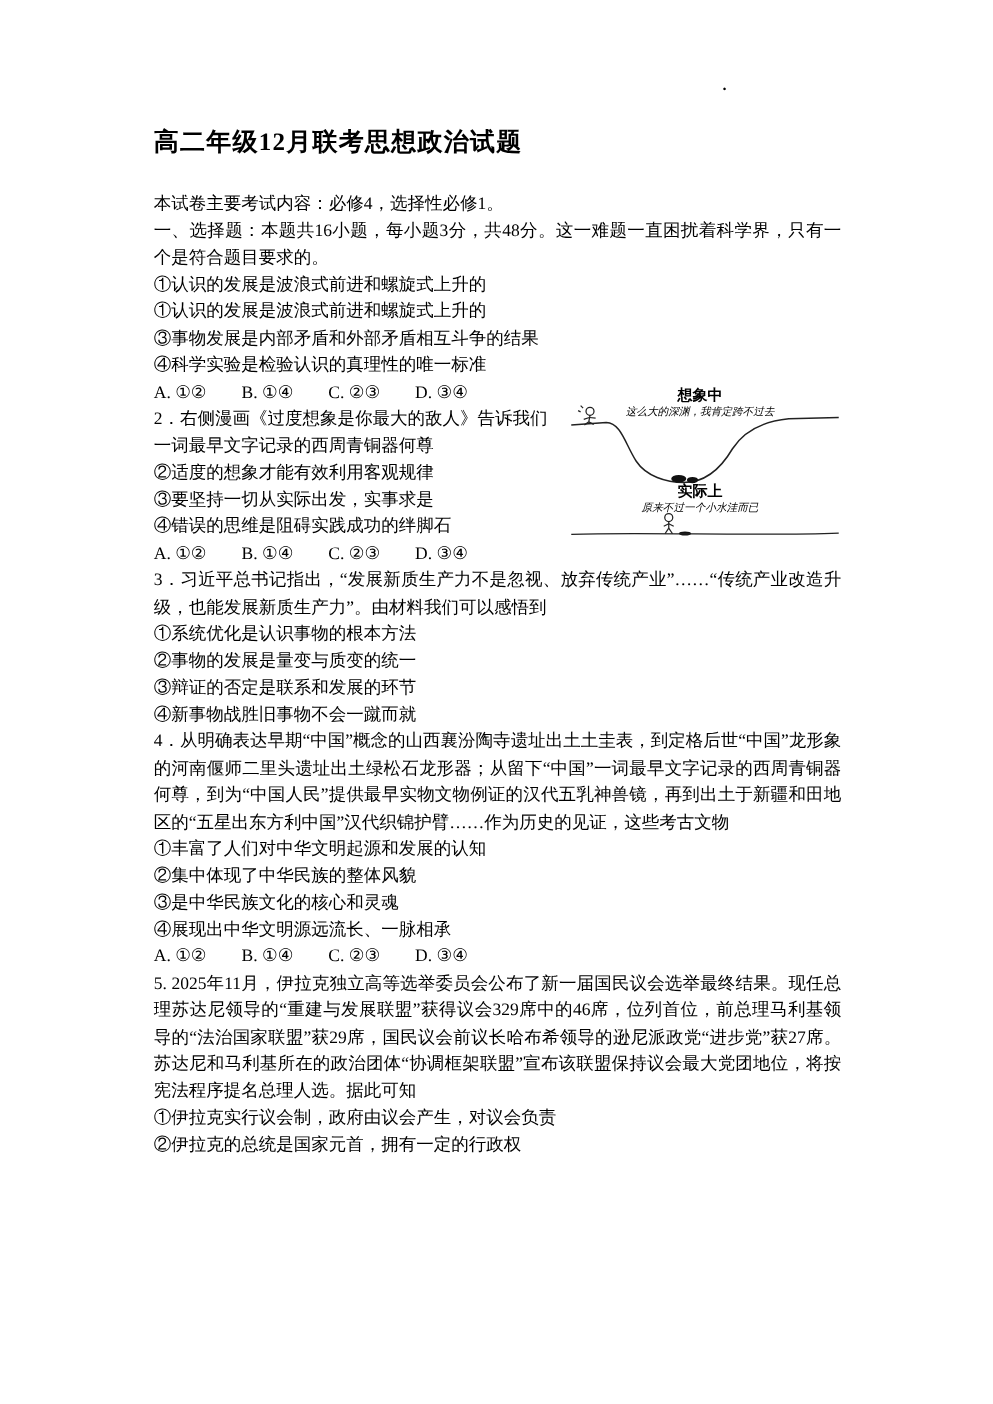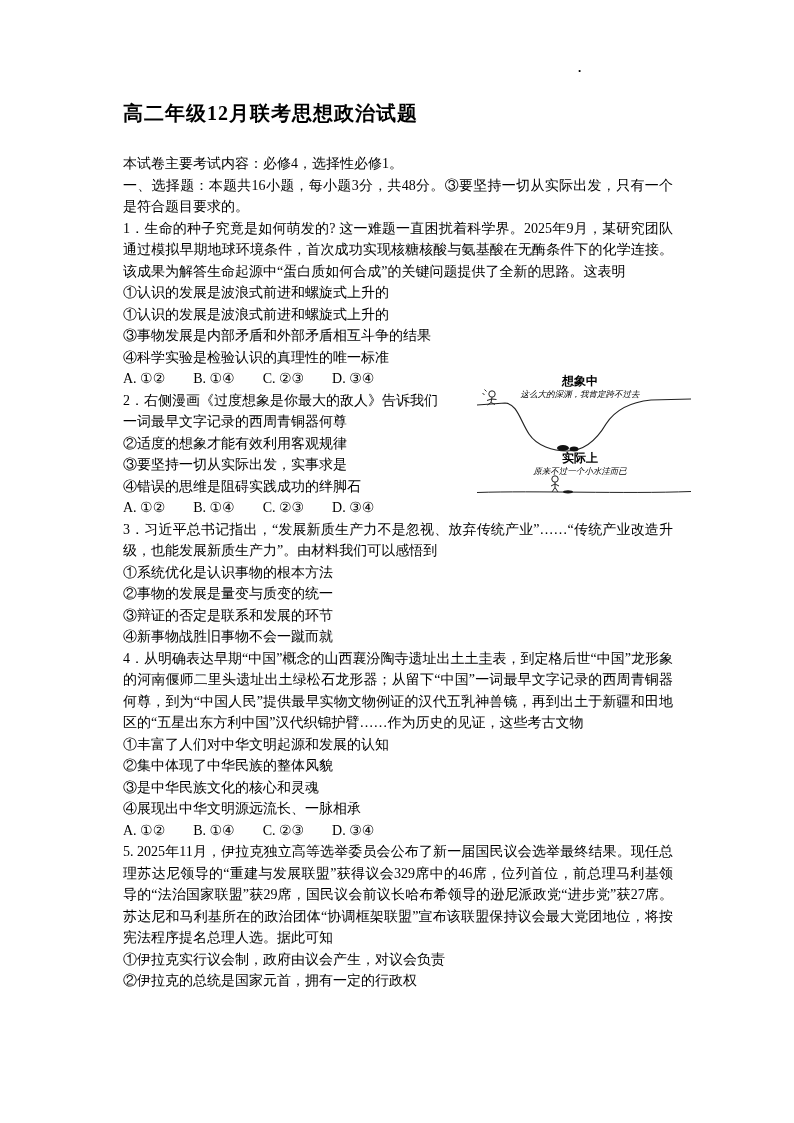--- a/index.html
+++ b/index.html
@@ -36,21 +36,21 @@
   }
   p.line {
     font-size: 14px;
     line-height: 21.5px;
     text-align: justify;
   }
   .q2-wrap { position: relative; }
   .q2-left { width: 345px; }
   .cartoon {
     position: absolute;
-    left: 352px;
+    left: 332px;
     top: -18px;
     width: 218px;
     height: 136px;
   }
   .cartoon svg { display: block; }
   .c-label {
     font-size: 12px;
     font-weight: bold;
     font-family: "Liberation Serif", "DejaVu Serif", serif;
   }
@@ -65,24 +65,23 @@
 
 <div class="page">
 
   <span class="top-dot">.</span>
 
   <div class="content">
 
     <h1 class="title">高二年级12月联考思想政治试题</h1>
 
     <p class="line">本试卷主要考试内容：必修4，选择性必修1。</p>
-    <p class="line">一、选择题：本题共16小题，每小题3分，共48分。③要坚持一切从实际出发，只有一个是符合题目要求的。</p>
+    <p class="line">一、选择题：本题共16小题，每小题3分，共48分。这一难题一直困扰着科学界，只有一个是符合题目要求的。</p>
 
     <div class="q">
-      <p class="line">1．生命的种子究竟是如何萌发的? 这一难题一直困扰着科学界。2025年9月，某研究团队通过模拟早期地球环境条件，首次成功实现核糖核酸与氨基酸在无酶条件下的化学连接。该成果为解答生命起源中“蛋白质如何合成”的关键问题提供了全新的思路。这表明</p>
       <p class="line">①认识的发展是波浪式前进和螺旋式上升的</p>
       <p class="line">①认识的发展是波浪式前进和螺旋式上升的</p>
       <p class="line">③事物发展是内部矛盾和外部矛盾相互斗争的结果</p>
       <p class="line">④科学实验是检验认识的真理性的唯一标准</p>
       <p class="line">A. ①②　　B. ①④　　C. ②③　　D. ③④</p>
     </div>
 
     <div class="q q2-wrap">
       <div class="q2-left">
         <p class="line">2．右侧漫画《过度想象是你最大的敌人》告诉我们</p>

